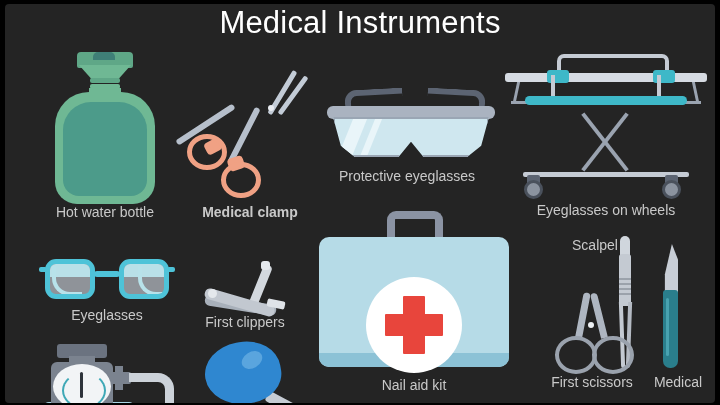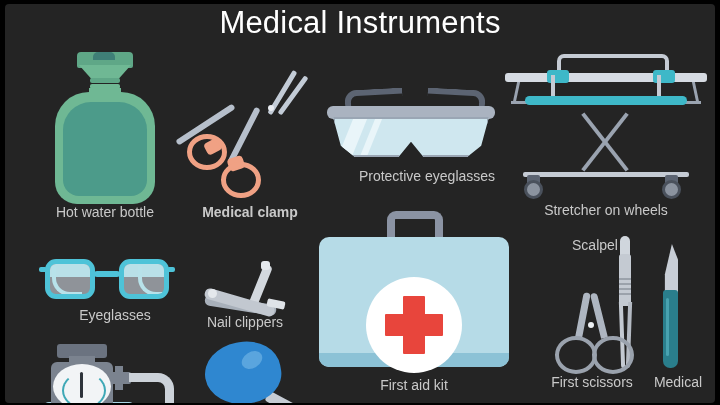--- a/index.html
+++ b/index.html
@@ -143,21 +143,21 @@
     overflow: hidden;
   }
   .goggles-shine {
     position: absolute; background: #e9f5f9; transform: skewX(-22deg);
   }
   #goggles-lens-edge {
     position: absolute; left: 6px; top: 28px; width: 156px; height: 40px;
     clip-path: polygon(0 0, 100% 0, 95% 72%, 86% 100%, 58% 100%, 50% 62%, 42% 100%, 14% 100%, 5% 72%);
     box-shadow: inset 0 0 0 2px #9aa6b4;
   }
-  #goggles-label { left: 334px; top: 164px; width: 176px; text-align: center; }
+  #goggles-label { left: 314px; top: 164px; width: 176px; text-align: center; }
 
   
   #stretcher-art { left: 500px; top: 50px; width: 202px; height: 140px; }
   #st-rail {
     position: absolute; left: 52px; top: 0px; width: 104px; height: 22px;
     border: 4px solid #c5cbd4; border-bottom: none; border-radius: 7px 7px 0 0;
   }
   #st-top {
     position: absolute; left: 0px; top: 19px; width: 202px; height: 9px;
     background: #d6dbe2; border-radius: 3px;
@@ -226,21 +226,21 @@
     border-radius: 0 0 0 18px;
   }
   #gl-bridge {
     position: absolute; left: 49px; top: 12px; width: 26px; height: 6px;
     background: #4ec3d8; border-radius: 3px;
   }
   .gl-temple {
     position: absolute; top: 8px; width: 8px; height: 5px;
     background: #4ec3d8; border-radius: 2px;
   }
-  #glasses-label { left: 42px; top: 303px; width: 136px; text-align: center; }
+  #glasses-label { left: 34px; top: 303px; width: 136px; text-align: center; }
 
   
   #clippers-art { left: 192px; top: 258px; width: 94px; height: 58px; }
   #nc-lever {
     position: absolute; left: 50px; top: 0px; width: 9px; height: 46px;
     background: #d3d8de; border-radius: 4px;
     transform: rotate(22deg); transform-origin: bottom center;
   }
   #nc-lever-tip {
     position: absolute; left: 64px; top: -1px; width: 9px; height: 9px;
@@ -481,21 +481,21 @@
         <div id="st-post-r"></div>
         <div id="st-mattress"></div>
         <div class="st-x" style="transform: rotate(38deg);"></div>
         <div class="st-x" style="transform: rotate(-38deg);"></div>
         <div id="st-base"></div>
         <div class="st-caster" style="left:22px;"></div>
         <div class="st-caster" style="left:160px;"></div>
         <div class="st-wheel" style="left:19px;"></div>
         <div class="st-wheel" style="left:157px;"></div>
       </div>
-      <div class="label" id="stretcher-label">Stretcher on wheels</div>
+      <div class="label" id="stretcher-label">Eyeglasses on wheels</div>
     </div>
 
     <div class="item">
       <div class="art" id="glasses-art">
         <div class="gl-temple" style="left:-6px;"></div>
         <div class="gl-temple" style="left:122px;"></div>
         <div class="gl-lens" style="left:0px;">
           <div class="gl-lens-top"></div>
           <div class="gl-arc" style="left:2px; top:2px;"></div>
         </div>
@@ -510,33 +510,33 @@
 
     <div class="item">
       <div class="art" id="clippers-art">
         <div id="nc-lever"></div>
         <div id="nc-lever-tip"></div>
         <div id="nc-body-bot"></div>
         <div id="nc-body-top"></div>
         <div id="nc-jaw"></div>
         <div id="nc-pin"></div>
       </div>
-      <div class="label" id="clippers-label">Nail clippers</div>
+      <div class="label" id="clippers-label">First clippers</div>
     </div>
 
     <div class="item">
       <div class="art" id="kit-art">
         <div id="kit-handle"></div>
         <div id="kit-body"></div>
         <div id="kit-shadow"></div>
         <div id="kit-circle"></div>
         <div id="kit-cross-v"></div>
         <div id="kit-cross-h"></div>
       </div>
-      <div class="label" id="kit-label">First aid kit</div>
+      <div class="label" id="kit-label">Nail aid kit</div>
     </div>
 
     <div class="item">
       <div class="art" id="forceps-art">
         <div id="fc-top"></div>
         <div id="fc-mid"></div>
         <div class="fc-grip" style="top:42px;"></div>
         <div class="fc-grip" style="top:47px;"></div>
         <div class="fc-grip" style="top:52px;"></div>
         <div class="fc-grip" style="top:57px;"></div>

